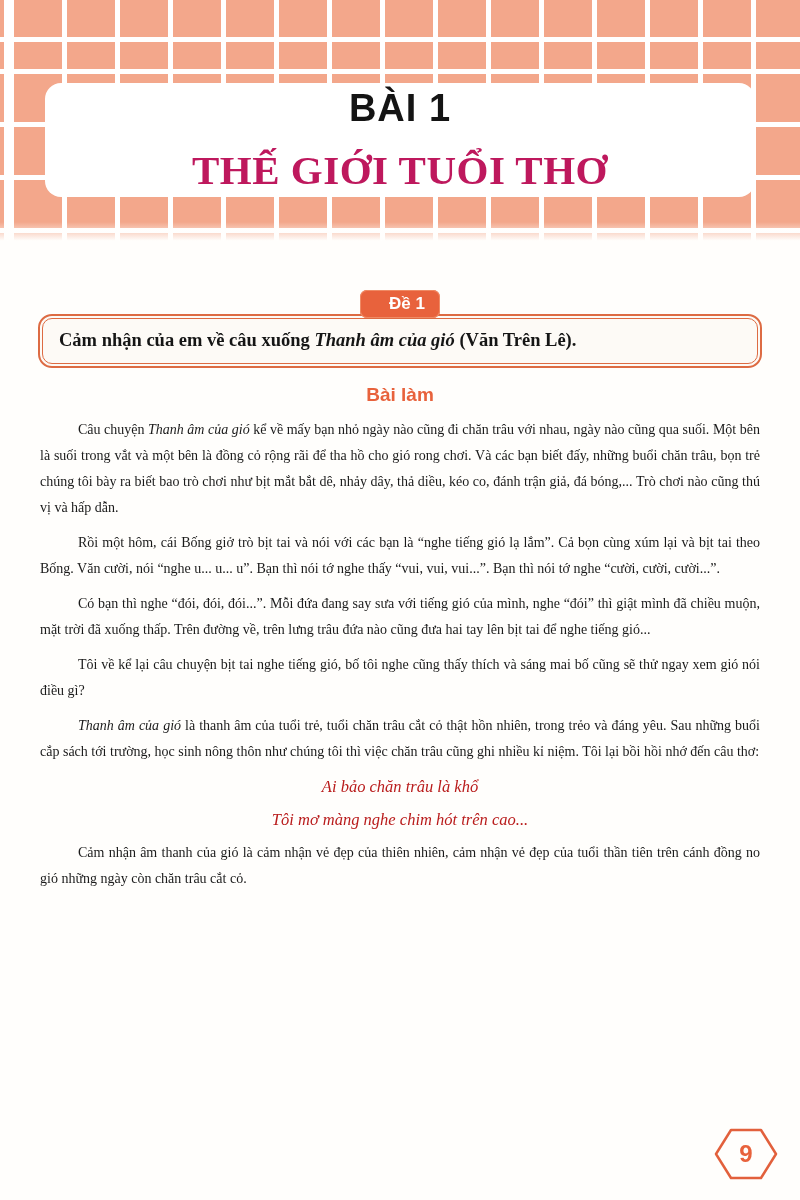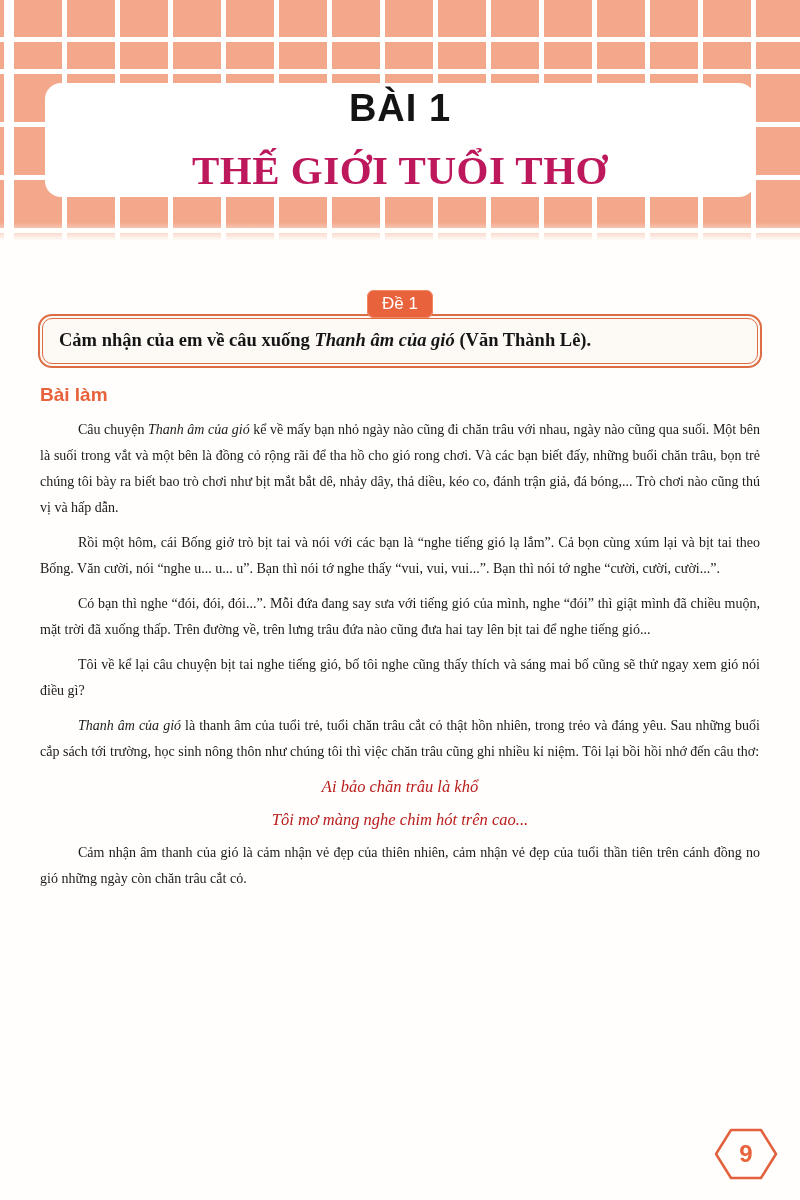--- a/index.html
+++ b/index.html
@@ -75,24 +75,24 @@
     text-align: center;
     height: 27px;
     position: relative;
     z-index: 2;
   }
   .de-badge {
     display: inline-block;
     background: #e8623c;
     color: #ffffff;
     font-family: "Liberation Sans", sans-serif;
-    font-weight: normal;
+    font-weight: bold;
     font-size: 17px;
     line-height: 21px;
-    padding: 3px 15px 4px 15px;
+    padding: 3px 15px 4px 29px;
     border-radius: 7px;
     box-shadow: 0 0 0 1px #ef8a64 inset;
   }
   .prompt-box {
     margin: -3px -2px 0 -2px;
     border: 2.5px solid #dd6b43;
     border-radius: 14px;
     padding: 2px;
     background: #fdfaf6;
   }
@@ -105,21 +105,21 @@
     margin: 0;
     font-family: "Liberation Serif", serif;
     font-weight: bold;
     font-size: 18.5px;
     line-height: 25px;
     color: #151515;
   }
   .prompt-text em { font-style: italic; }
 
   .bai-lam {
-    text-align: left;
+    text-align: center;
     color: #e8623c;
     font-family: "Liberation Sans", sans-serif;
     font-weight: bold;
     font-size: 19px;
     margin: 16px 0 11px 0;
   }
 
   .essay p.body {
     font-size: 14px;
     line-height: 26px;
@@ -174,21 +174,21 @@
   </header>
 
   <main class="content">
 
     <div class="badge-row">
       <span class="de-badge">Đề 1</span>
     </div>
 
     <div class="prompt-box">
       <div class="prompt-inner">
-        <p class="prompt-text"><span>Cảm nhận của em về câu xuống </span><em>Thanh âm của gió</em><span> (Văn Thành Lê).</span></p>
+        <p class="prompt-text"><span>Cảm nhận của em về câu xuống </span><em>Thanh âm của gió</em><span> (Văn Trên Lê).</span></p>
       </div>
     </div>
 
     <h3 class="bai-lam">Bài làm</h3>
 
     <div class="essay" id="essay">
         <p class="body"><span>Câu chuyện </span><em>Thanh âm của gió</em><span> kể về mấy bạn nhỏ ngày nào cũng đi chăn trâu với nhau, ngày nào cũng qua suối. Một bên là suối trong vắt và một bên là đồng cỏ rộng rãi để tha hồ cho gió rong chơi. Và các bạn biết đấy, những buổi chăn trâu, bọn trẻ chúng tôi bày ra biết bao trò chơi như bịt mắt bắt dê, nhảy dây, thả diều, kéo co, đánh trận giả, đá bóng,... Trò chơi nào cũng thú vị và hấp dẫn.</span></p>
         <p class="body"><span>Rồi một hôm, cái Bống giở trò bịt tai và nói với các bạn là “nghe tiếng gió lạ lắm”. Cả bọn cùng xúm lại và bịt tai theo Bống. Văn cười, nói “nghe u... u... u”. Bạn thì nói tớ nghe thấy “vui, vui, vui...”. Bạn thì nói tớ nghe “cười, cười, cười...”.</span></p>
         <p class="body"><span>Có bạn thì nghe “đói, đói, đói...”. Mỗi đứa đang say sưa với tiếng gió của mình, nghe “đói” thì giật mình đã chiều muộn, mặt trời đã xuống thấp. Trên đường về, trên lưng trâu đứa nào cũng đưa hai tay lên bịt tai để nghe tiếng gió...</span></p>
         <p class="body"><span>Tôi về kể lại câu chuyện bịt tai nghe tiếng gió, bố tôi nghe cũng thấy thích và sáng mai bố cũng sẽ thử ngay xem gió nói điều gì?</span></p>

